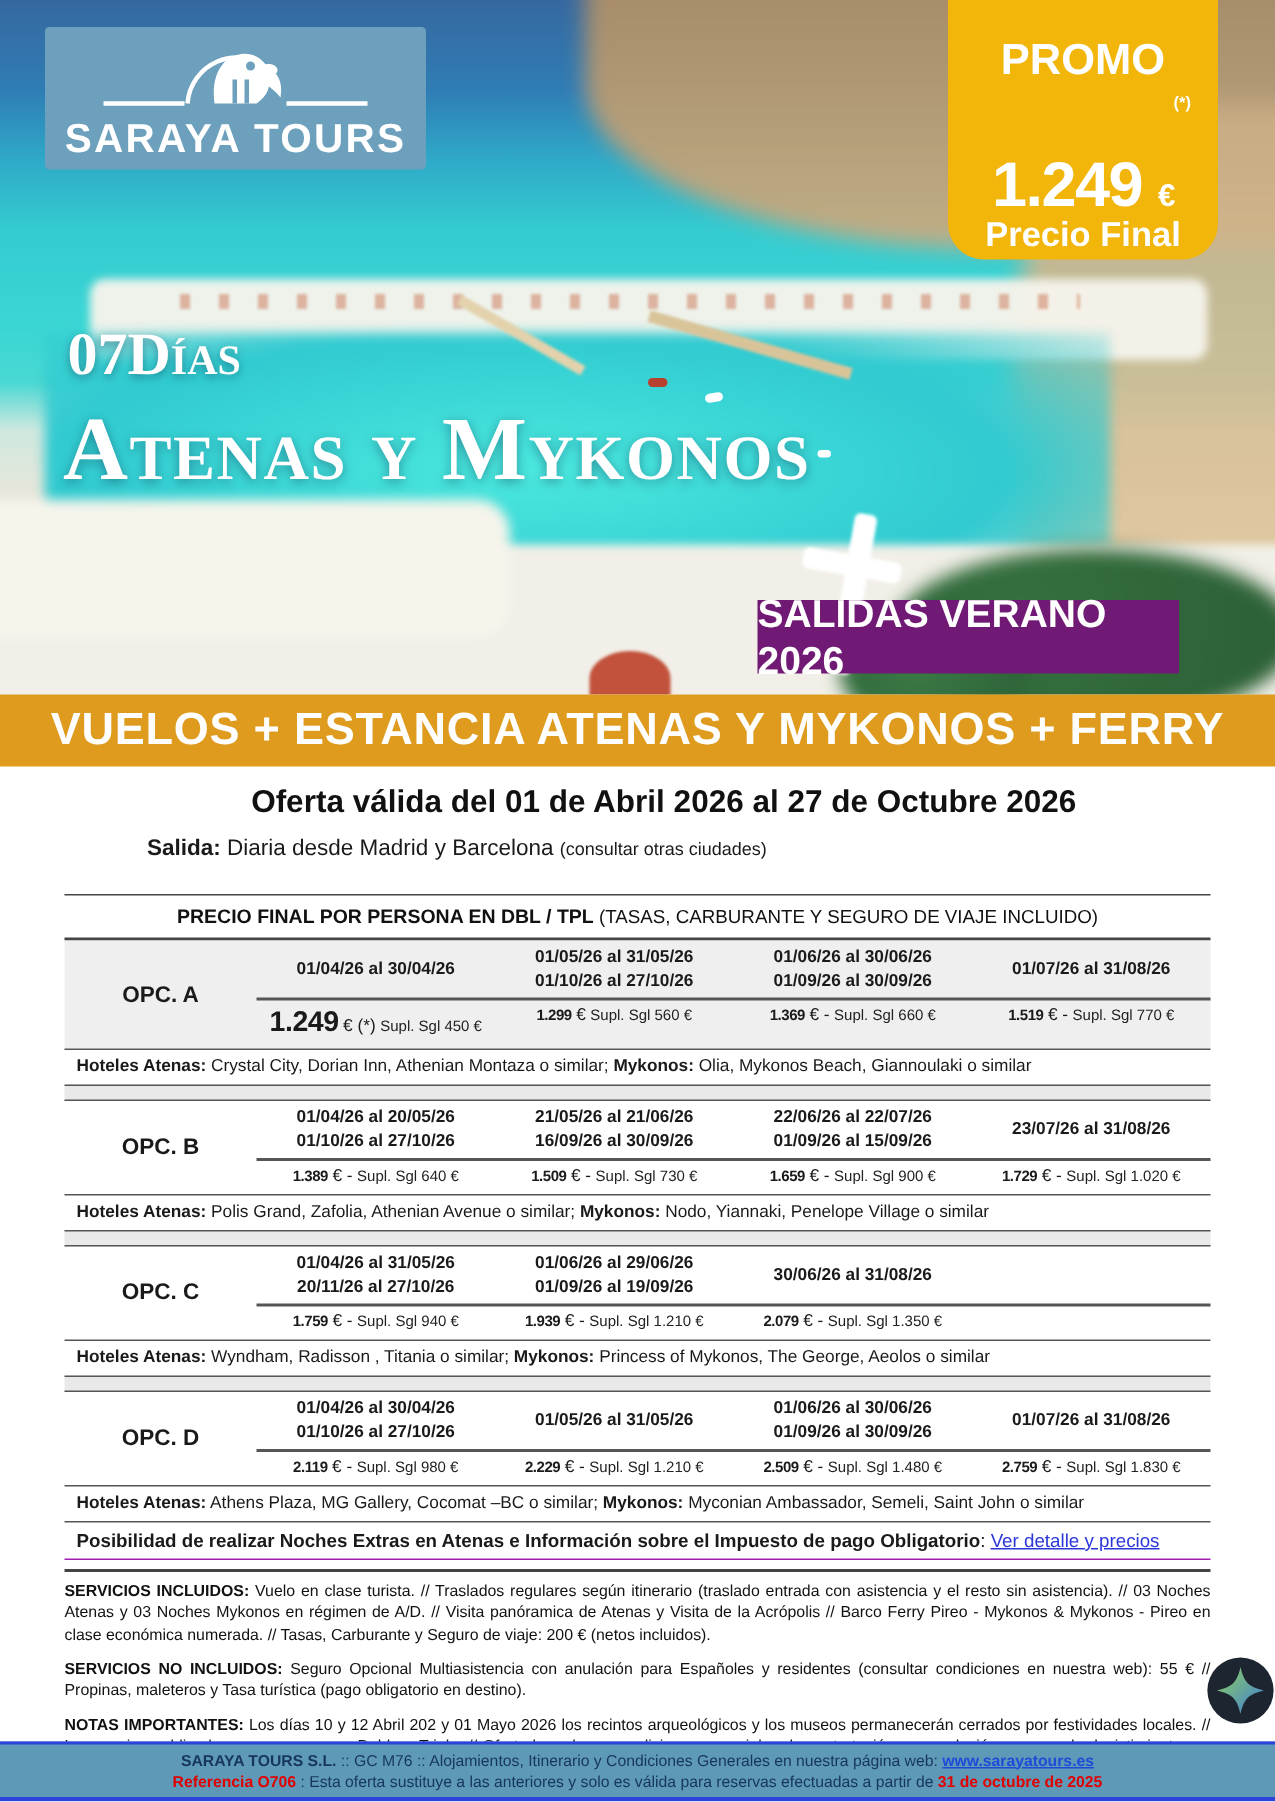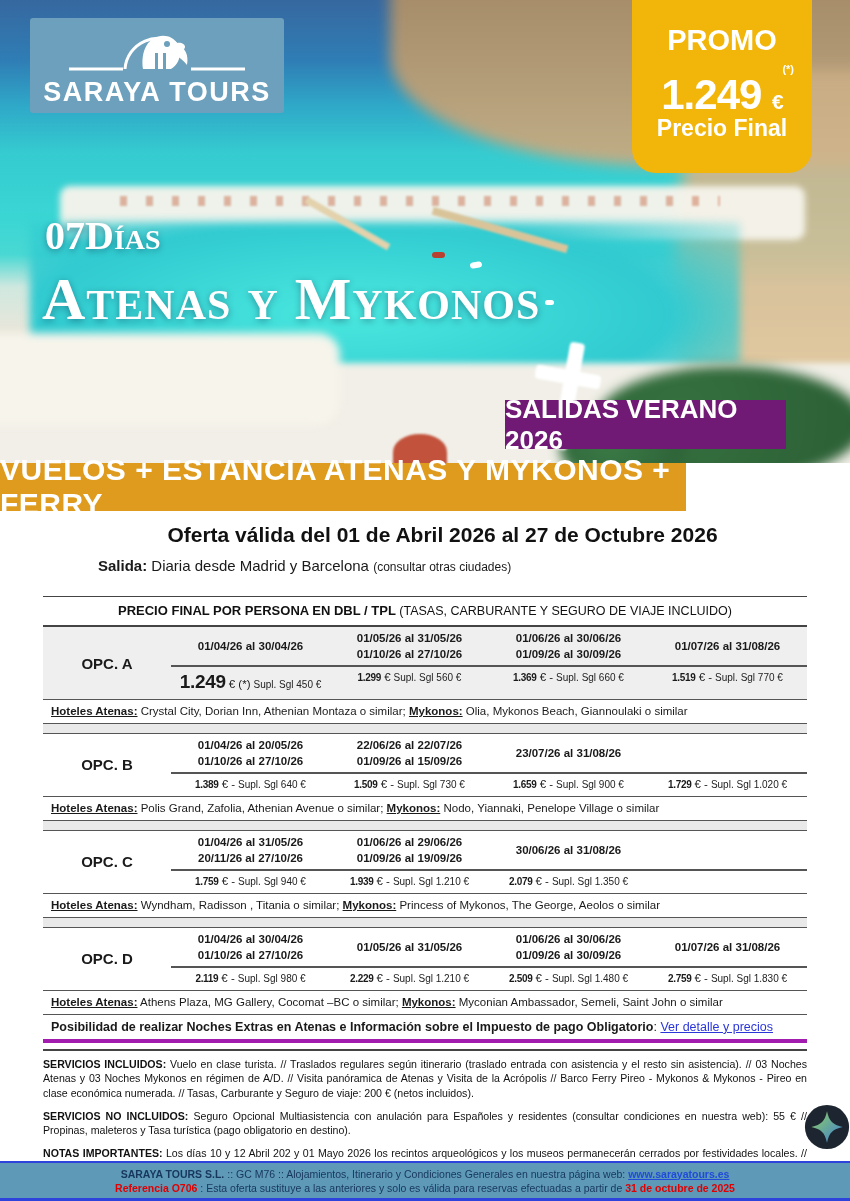--- a/index.html
+++ b/index.html
@@ -44,36 +44,36 @@
     border-radius:3px;display:flex;flex-direction:column;align-items:center;justify-content:flex-end;
     padding-bottom:7px;box-sizing:border-box;}
   .logo-box svg{display:block;}
   .logo-text{color:#fff;font-weight:bold;font-size:27px;letter-spacing:1.5px;line-height:1;margin-top:2px;}
 
   
   .promo-box{position:absolute;left:632px;top:0;width:180px;height:173px;background:#F2B50A;
     border-radius:0 0 24px 24px;color:#fff;text-align:center;box-sizing:border-box;padding-top:26px;}
   .promo-label{font-size:29px;font-weight:bold;line-height:1;}
   .promo-ast{font-size:11px;font-weight:bold;text-align:right;padding-right:18px;margin-top:9px;line-height:1;}
-  .promo-price{font-size:42px;font-weight:bold;line-height:.95;letter-spacing:-1px;}
+  .promo-price{font-size:42px;font-weight:bold;line-height:.95;letter-spacing:-1px;margin-top:28px;}
   .promo-cur{font-size:21px;font-weight:bold;}
   .promo-sub{font-size:23px;font-weight:bold;line-height:1.15;}
 
   
   .hero-days{position:absolute;left:45px;top:216px;color:#fff;font-family:"Liberation Serif",serif;
     font-weight:bold;font-size:40px;font-variant:small-caps;line-height:1;
     text-shadow:0 2px 6px rgba(0,10,40,.35);}
   .hero-title{position:absolute;left:42px;top:266px;color:#fff;font-family:"Liberation Serif",serif;
     font-weight:bold;font-size:60px;font-variant:small-caps;line-height:1.1;letter-spacing:1px;
     text-shadow:0 2px 7px rgba(0,10,40,.35);}
   .salidas-banner{position:absolute;left:505px;top:400px;width:281px;height:49px;background:#701a75;
     color:#fff;font-weight:bold;font-size:26px;display:flex;align-items:center;justify-content:center;}
 
   
-  .gold-band{position:absolute;left:0;top:463px;width:686px;height:48px;background:#DE9B1E;
+  .gold-band{position:absolute;left:0;top:463px;width:850px;height:48px;background:#DE9B1E;
     color:#fff;font-weight:bold;font-size:30px;display:flex;align-items:center;justify-content:center;
     letter-spacing:.5px;}
 
   
   .content{position:absolute;left:0;top:511px;width:850px;color:#1a1a1a;}
   .offer-validity{margin:12px 0 0 0;text-align:center;font-size:21px;font-weight:bold;color:#111;padding-left:35px;}
   .salida{margin:10px 16px 0 98px;font-size:15px;}
   .salida .b{font-weight:bold;}
   .salida .small{font-size:12px;}
 
@@ -88,23 +88,23 @@
   .dcell{grid-row:1;display:flex;flex-direction:column;align-items:center;justify-content:center;
     min-height:32px;padding:4px 2px 2px 2px;font-size:11.5px;font-weight:bold;line-height:1.35;text-align:center;}
   .irule{grid-row:2;grid-column:2/6;border-top:2px solid #555;height:0;}
   .pcell{grid-row:3;display:flex;align-items:baseline;justify-content:center;gap:3px;
     padding:4px 2px 6px 2px;white-space:nowrap;}
   .amt{font-size:10px;font-weight:bold;letter-spacing:-.3px;}
   .promo-amt{font-size:19px;}
   .tail{font-size:11.5px;}
   .supl{font-size:10px;color:#222;}
   .hotels{border-top:1px solid #555;padding:4px 8px;font-size:11.5px;line-height:1.3;}
-  .hotels .b{font-weight:bold;text-decoration:underline;}
+  .hotels .b{font-weight:bold;}
   .sep{height:9px;background:#E9E9E9;border-top:1px solid #555;border-bottom:1px solid #555;}
-  .note-row{border-bottom:4px solid #a21caf;padding:5px 8px;font-size:12.5px;}
+  .note-row{border-bottom:1px solid #a21caf;padding:5px 8px;font-size:12.5px;}
   .note-row.first{border-top:1px solid #555;}
   .note-row .b{font-weight:bold;}
   .note-link{color:#2B36D9;text-decoration:underline;cursor:pointer;}
 
   .legal{border-top:2px solid #444;margin-top:6px;padding-top:6px;}
   .legal p{margin:0 0 8px 0;font-size:10.6px;line-height:1.38;text-align:justify;color:#111;}
   .legal .b{font-weight:bold;}
 
   
   .watermark{position:absolute;left:804px;top:1104px;width:46px;height:46px;}
@@ -232,20 +232,24 @@
       </div>
       <div class="sep"></div>
 
       <div class="opc">
         <div class="opc-label">OPC. B</div>
         <div class="dcell">
             <div>01/04/26 al 20/05/26</div>
             <div>01/10/26 al 27/10/26</div>
           </div>
         <div class="dcell">
+            <div>21/05/26 al 21/06/26</div>
+            <div>16/09/26 al 30/09/26</div>
+          </div>
+        <div class="dcell">
             <div>22/06/26 al 22/07/26</div>
             <div>01/09/26 al 15/09/26</div>
           </div>
         <div class="dcell">
             <div>23/07/26 al 31/08/26</div>
             <div></div>
           </div>
         <div class="irule"></div>
         <div class="pcell">
             <span class="amt">1.389</span>

